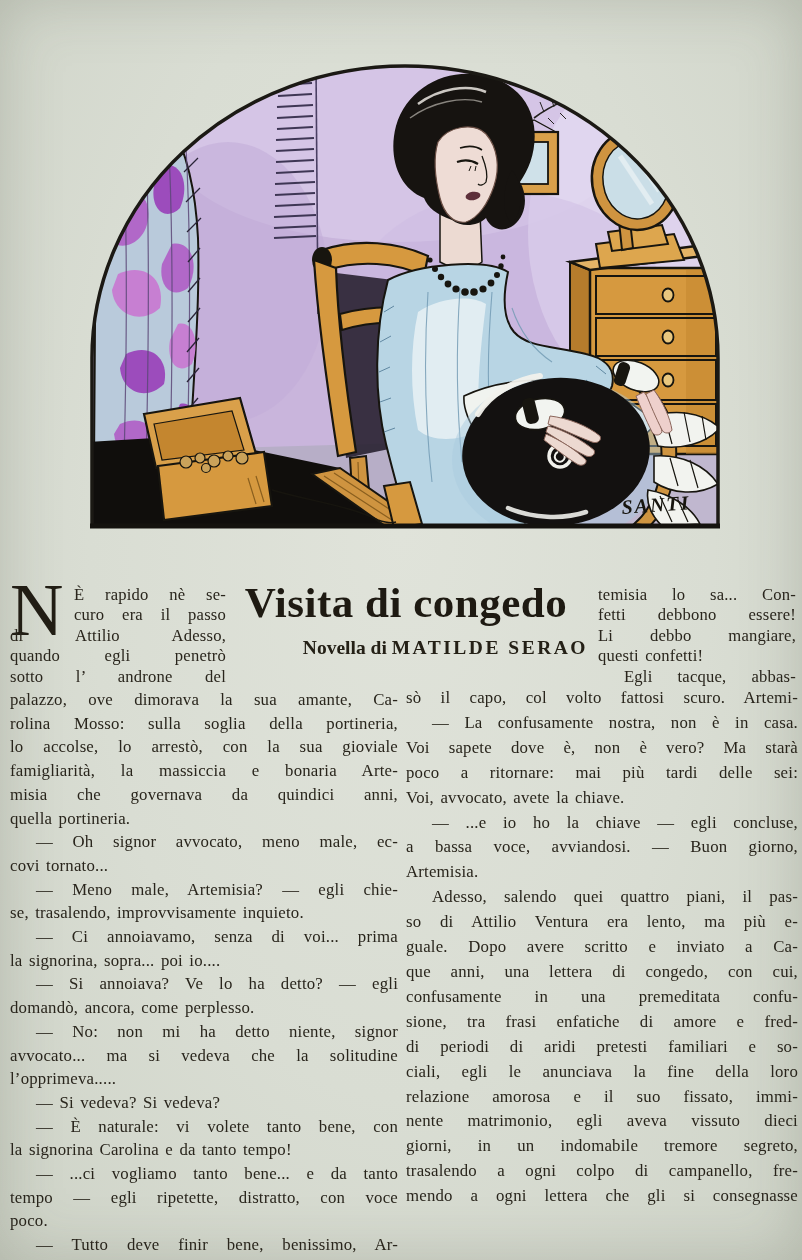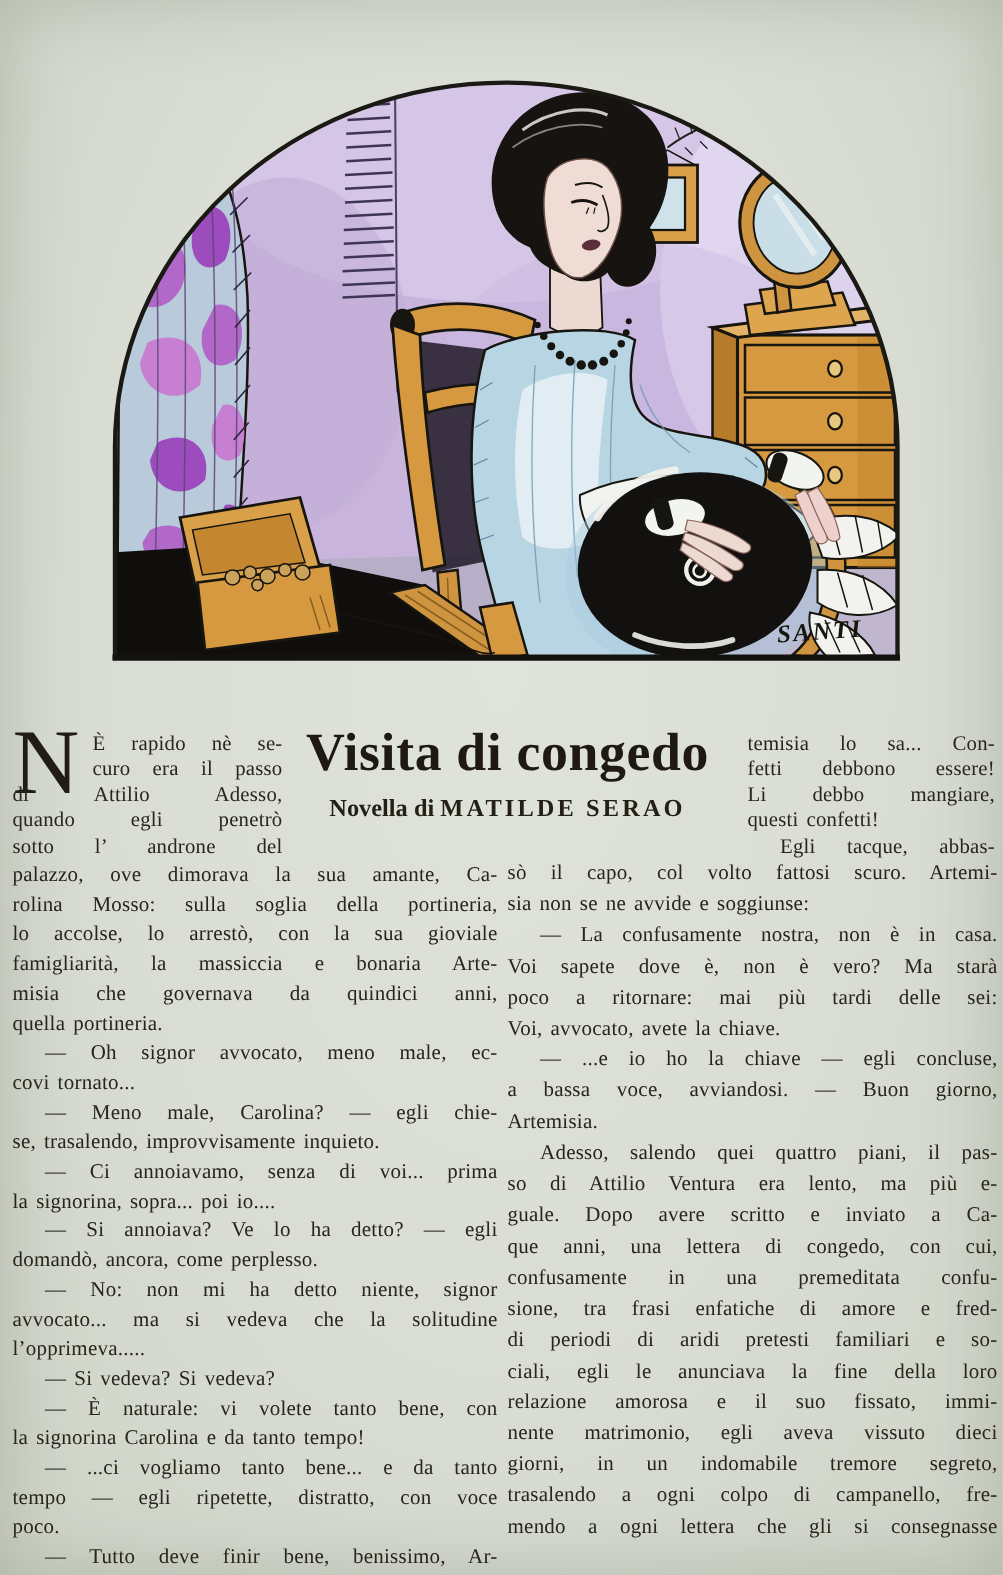--- a/index.html
+++ b/index.html
@@ -34,20 +34,21 @@
   .title-block{
     position:absolute;left:224px;top:580px;width:364px;text-align:center;
   }
   .main-title{
     margin:0;font-size:43px;font-weight:700;letter-spacing:.5px;color:#1e1a12;
     line-height:46px;white-space:nowrap;
   }
   .subtitle{
     margin-top:11px;font-size:19.5px;font-weight:700;color:#24201六px;color:#242016;
     white-space:nowrap;
+    text-align:right;
   }
   .subtitle .caps{letter-spacing:2.5px;}
 </style>
 </head>
 <body>
 
 <div class="page">
 
   <svg class="illo" viewBox="0 0 634 468">
     <defs>
@@ -308,41 +309,40 @@
 
   <div class="col" style="left:10px;top:688px;width:388px;">
       <div class="line just">palazzo, ove dimorava la sua amante, Ca-</div>
       <div class="line just">rolina Mosso: sulla soglia della portineria,</div>
       <div class="line just">lo accolse, lo arrestò, con la sua gioviale</div>
       <div class="line just">famigliarità, la massiccia e bonaria Arte-</div>
       <div class="line just">misia che governava da quindici anni,</div>
       <div class="line">quella portineria.</div>
       <div class="line indent just">— Oh signor avvocato, meno male, ec-</div>
       <div class="line">covi tornato...</div>
-      <div class="line indent just">— Meno male, Carolina? — egli chie-</div>
+      <div class="line indent just">— Meno male, Artemisia? — egli chie-</div>
       <div class="line">se, trasalendo, improvvisamente inquieto.</div>
       <div class="line indent just">— Ci annoiavamo, senza di voi... prima</div>
       <div class="line">la signorina, sopra... poi io....</div>
       <div class="line indent just">— Si annoiava? Ve lo ha detto? — egli</div>
       <div class="line">domandò, ancora, come perplesso.</div>
       <div class="line indent just">— No: non mi ha detto niente, signor</div>
       <div class="line just">avvocato... ma si vedeva che la solitudine</div>
       <div class="line">l’opprimeva.....</div>
       <div class="line indent">— Si vedeva? Si vedeva?</div>
       <div class="line indent just">— È naturale: vi volete tanto bene, con</div>
       <div class="line">la signorina Carolina e da tanto tempo!</div>
       <div class="line indent just">— ...ci vogliamo tanto bene... e da tanto</div>
       <div class="line just">tempo — egli ripetette, distratto, con voce</div>
       <div class="line">poco.</div>
       <div class="line indent just">— Tutto deve finir bene, benissimo, Ar-</div>
     </div>
 
   <div class="col rightwide" style="left:406px;top:686px;width:392px;">
       <div class="line just">sò il capo, col volto fattosi scuro. Artemi-</div>
-      <div class="line">sia non se ne avvide e soggiunse:</div>
       <div class="line indent just">— La confusamente nostra, non è in casa.</div>
       <div class="line just">Voi sapete dove è, non è vero? Ma starà</div>
       <div class="line just">poco a ritornare: mai più tardi delle sei:</div>
       <div class="line">Voi, avvocato, avete la chiave.</div>
       <div class="line indent just">— ...e io ho la chiave — egli concluse,</div>
       <div class="line just">a bassa voce, avviandosi. — Buon giorno,</div>
       <div class="line">Artemisia.</div>
       <div class="line indent just">Adesso, salendo quei quattro piani, il pas-</div>
       <div class="line just">so di Attilio Ventura era lento, ma più e-</div>
       <div class="line just">guale. Dopo avere scritto e inviato a Ca-</div>

